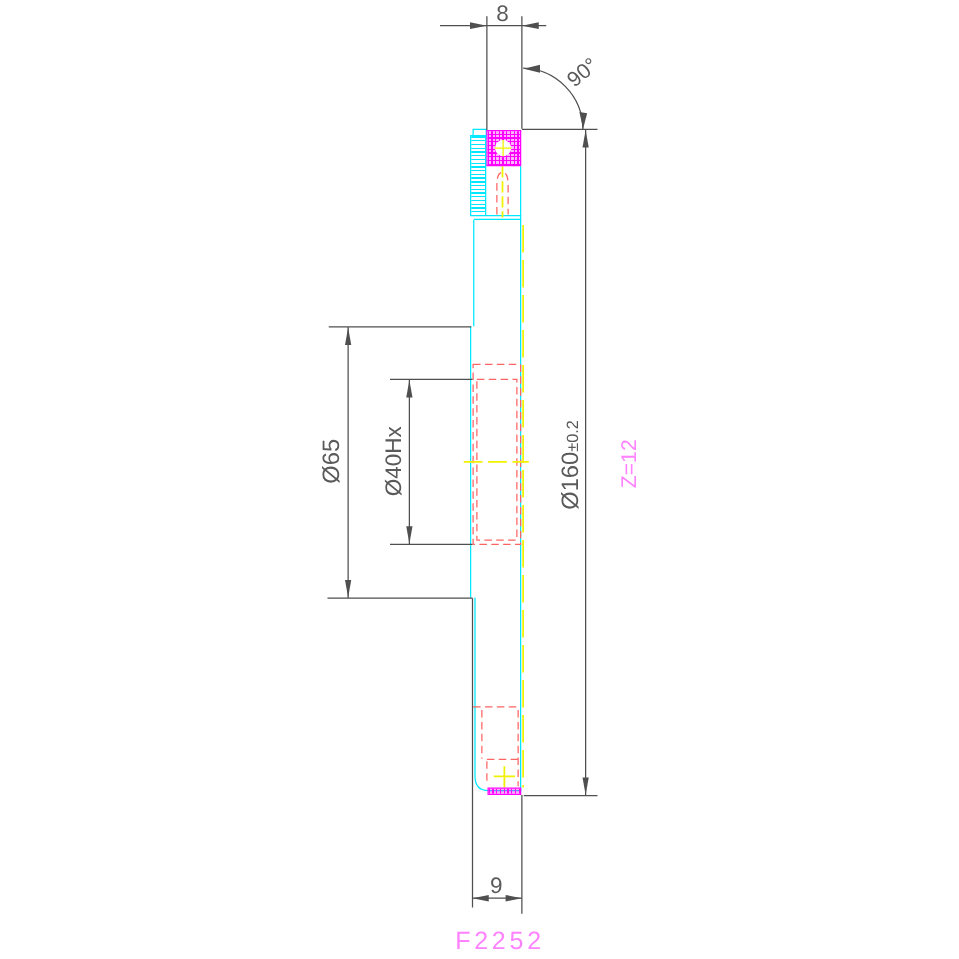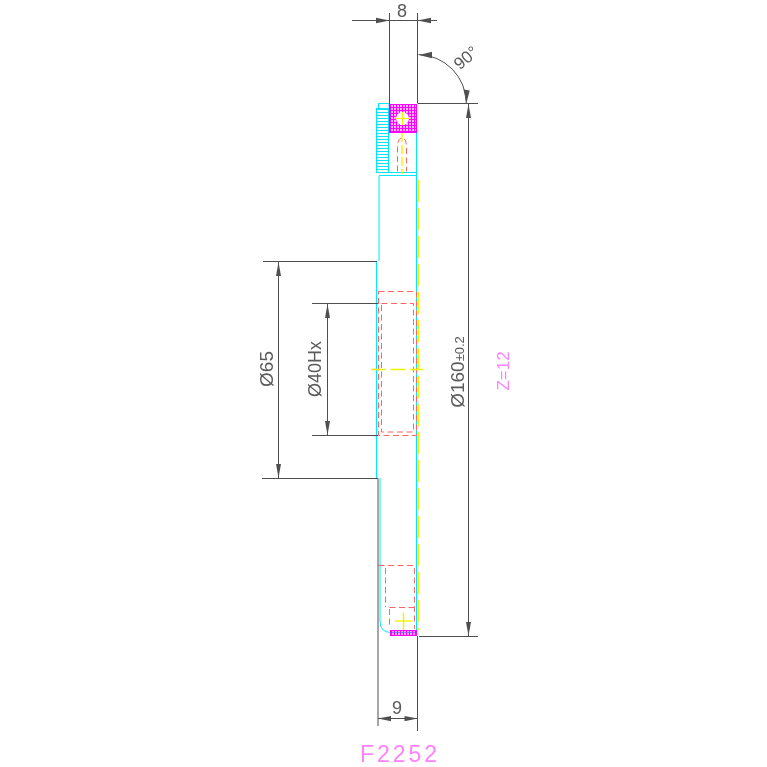--- a/index.html
+++ b/index.html
@@ -45,21 +45,21 @@
     position:absolute;color:var(--text,#5a5a5a);font-size:18px;line-height:1;
     white-space:nowrap;transform:translate(-50%,-50%);
   }
   .rot90{transform:translate(-50%,-50%) rotate(-90deg);}
   .rot40{transform:translate(-50%,-50%) rotate(-40deg);font-size:17px;}
   .tol{font-size:13px;letter-spacing:0;}
   .zlabel{position:absolute;color:var(--pink,#ff82ff);font-size:17px;line-height:1;
     white-space:nowrap;transform:translate(-50%,-50%) rotate(-90deg);}
   .partno{
     position:absolute;left:400px;top:754px;transform:translate(-50%,-50%);
-    color:var(--pink,#ff82ff);font-size:23px;letter-spacing:3px;white-space:nowrap;
+    color:var(--pink,#ff82ff);font-size:20px;letter-spacing:3px;white-space:nowrap;
   }
 </style>
 </head>
 <body>
 
 <div id="canvas">
 
   <svg width="767" height="767" viewBox="0 0 767 767">
 
     <g>

